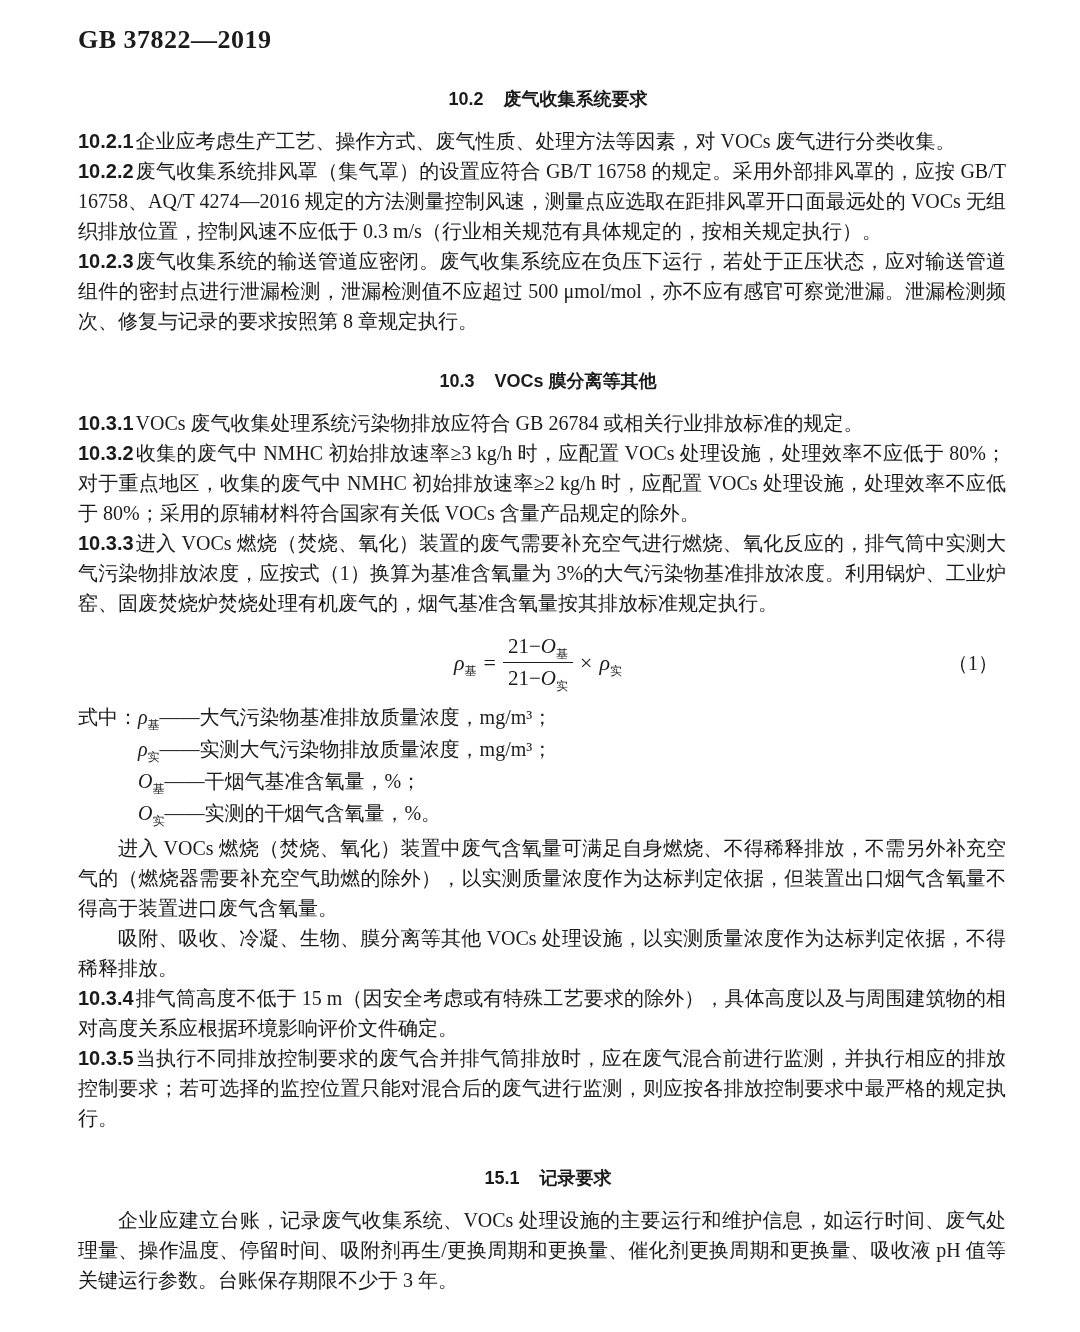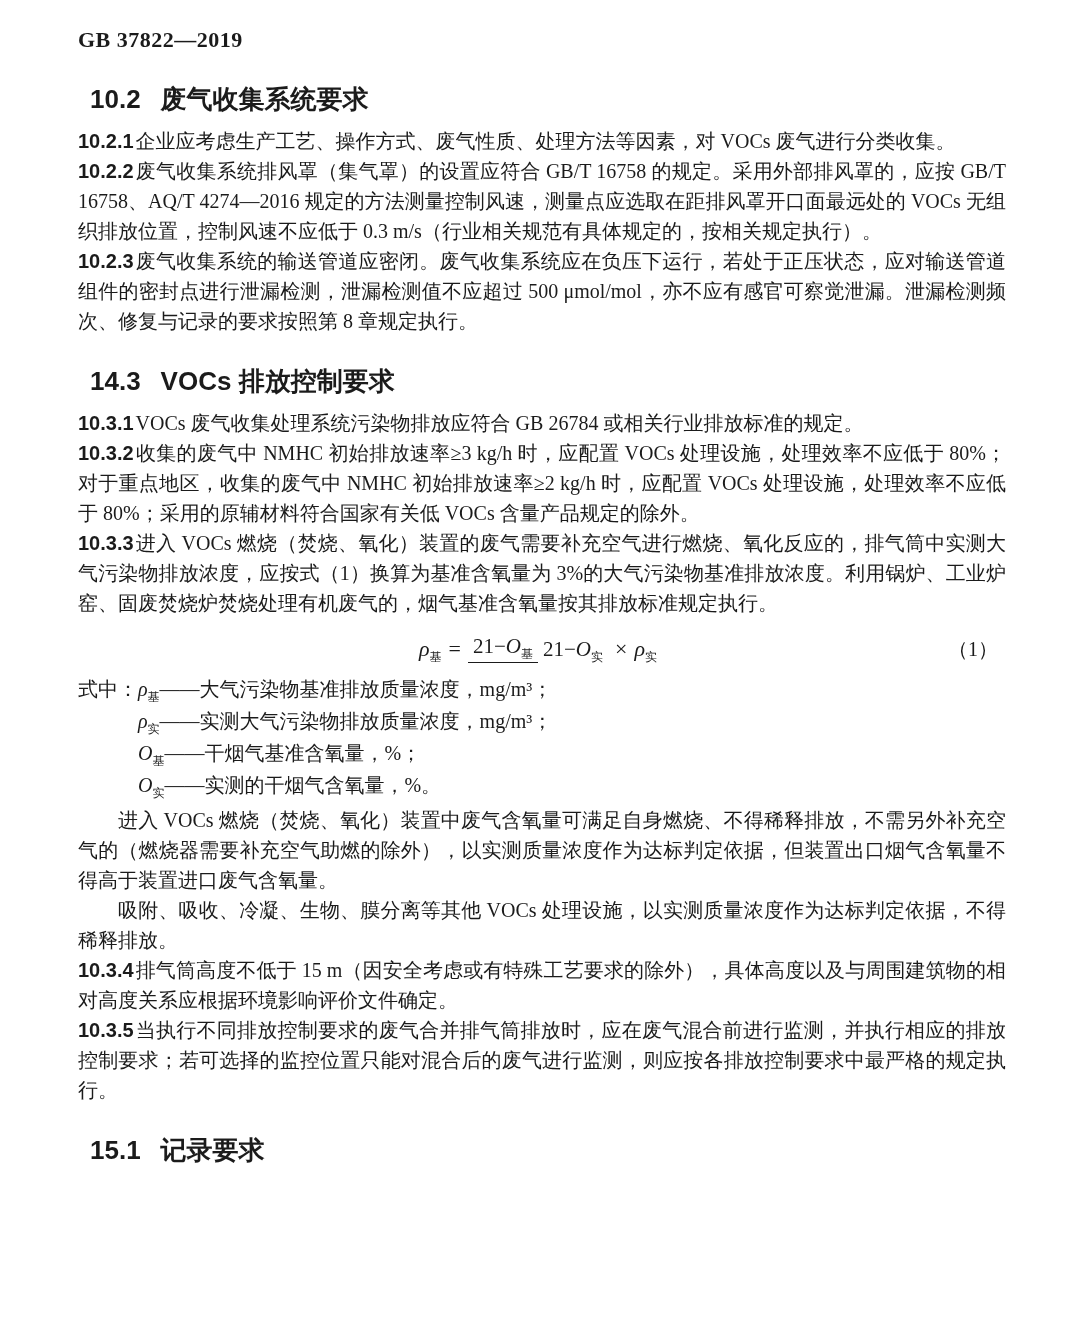--- a/index.html
+++ b/index.html
@@ -10,31 +10,32 @@
     box-sizing: border-box;
     background: #ffffff;
     padding: 26px 74px 0 78px;
     overflow: hidden;
     font-family: "Liberation Serif", "DejaVu Serif", serif;
     font-size: 20px;
     color: #1b1b1b;
   }
   .docnum {
     font-weight: bold;
-    font-size: 22px;
+    font-size: 26px;
     line-height: 28px;
     letter-spacing: 0.5px;
     font-family: "Liberation Serif", "DejaVu Serif", serif;
   }
   .sec-heading {
     font-family: "Liberation Sans", "DejaVu Sans", sans-serif;
     font-weight: bold;
-    font-size: 26px;
+    font-size: 18px;
     line-height: 26px;
     margin: 32px 0 14px 12px;
+    text-align: center;
   }
   .sec-heading .sec-num { margin-right: 20px; }
   .clause, .para {
     margin: 0;
     line-height: 30px;
     text-align: justify;
   }
   .clause .clause-num {
     font-family: "Liberation Sans", "DejaVu Sans", sans-serif;
     font-weight: bold;
@@ -53,21 +54,21 @@
     margin: 16px 8px 10px 0;
     display: flex;
     justify-content: center;
     align-items: center;
     line-height: normal;
     font-size: 22px;
   }
   .formula-row .op { margin: 0 7px; }
   .frac {
     display: inline-flex;
-    flex-direction: row;
+    flex-direction: column;
     text-align: center;
     font-size: 21px;
   }
   .frac .fnum { padding: 0 5px 3px 5px; border-bottom: 1.6px solid #1b1b1b; }
   .frac .fden { padding: 3px 5px 0 5px; text-align: center; }
   .eqno {
     position: absolute;
     right: 0;
     top: 50%;
     transform: translateY(-50%);
@@ -81,21 +82,21 @@
 </head>
 <body>
 
 <div class="page">
   <div class="docnum">GB 37822—2019</div>
   <div id="content">
       <div class="sec-heading"><span class="sec-num">10.2</span><span class="sec-title">废气收集系统要求</span></div>
       <p class="clause"><span class="clause-num">10.2.1</span><span class="clause-text">企业应考虑生产工艺、操作方式、废气性质、处理方法等因素，对 VOCs 废气进行分类收集。</span></p>
       <p class="clause"><span class="clause-num">10.2.2</span><span class="clause-text">废气收集系统排风罩（集气罩）的设置应符合 GB/T 16758 的规定。采用外部排风罩的，应按 GB/T 16758、AQ/T 4274—2016 规定的方法测量控制风速，测量点应选取在距排风罩开口面最远处的 VOCs 无组织排放位置，控制风速不应低于 0.3 m/s（行业相关规范有具体规定的，按相关规定执行）。</span></p>
       <p class="clause"><span class="clause-num">10.2.3</span><span class="clause-text">废气收集系统的输送管道应密闭。废气收集系统应在负压下运行，若处于正压状态，应对输送管道组件的密封点进行泄漏检测，泄漏检测值不应超过 500 μmol/mol，亦不应有感官可察觉泄漏。泄漏检测频次、修复与记录的要求按照第 8 章规定执行。</span></p>
-      <div class="sec-heading"><span class="sec-num">14.3</span><span class="sec-title">VOCs 排放控制要求</span></div>
+      <div class="sec-heading"><span class="sec-num">10.3</span><span class="sec-title">VOCs 膜分离等其他</span></div>
       <p class="clause"><span class="clause-num">10.3.1</span><span class="clause-text">VOCs 废气收集处理系统污染物排放应符合 GB 26784 或相关行业排放标准的规定。</span></p>
       <p class="clause"><span class="clause-num">10.3.2</span><span class="clause-text">收集的废气中 NMHC 初始排放速率≥3 kg/h 时，应配置 VOCs 处理设施，处理效率不应低于 80%；对于重点地区，收集的废气中 NMHC 初始排放速率≥2 kg/h 时，应配置 VOCs 处理设施，处理效率不应低于 80%；采用的原辅材料符合国家有关低 VOCs 含量产品规定的除外。</span></p>
       <p class="clause"><span class="clause-num">10.3.3</span><span class="clause-text">进入 VOCs 燃烧（焚烧、氧化）装置的废气需要补充空气进行燃烧、氧化反应的，排气筒中实测大气污染物排放浓度，应按式（1）换算为基准含氧量为 3%的大气污染物基准排放浓度。利用锅炉、工业炉窑、固废焚烧炉焚烧处理有机废气的，烟气基准含氧量按其排放标准规定执行。</span></p>
       <div class="formula-row">
         <span class="sym">ρ<sub class="cnsub">基</sub></span>
         <span class="op">=</span>
         <span class="frac">
           <span class="fnum">21−<span class="sym">O<sub class="cnsub">基</sub></span></span>
           <span class="fden">21−<span class="sym">O<sub class="cnsub">实</sub></span></span>
         </span>
@@ -107,14 +108,15 @@
         <p class="where-row"><span class="where-label">式中：</span><span class="sym">ρ<sub class="cnsub">基</sub></span><span class="where-desc">——大气污染物基准排放质量浓度，mg/m³；</span></p>
         <p class="where-row hang"><span class="sym">ρ<sub class="cnsub">实</sub></span><span class="where-desc">——实测大气污染物排放质量浓度，mg/m³；</span></p>
         <p class="where-row hang"><span class="sym">O<sub class="cnsub">基</sub></span><span class="where-desc">——干烟气基准含氧量，%；</span></p>
         <p class="where-row hang"><span class="sym">O<sub class="cnsub">实</sub></span><span class="where-desc">——实测的干烟气含氧量，%。</span></p>
       </div>
       <p class="para">进入 VOCs 燃烧（焚烧、氧化）装置中废气含氧量可满足自身燃烧、不得稀释排放，不需另外补充空气的（燃烧器需要补充空气助燃的除外），以实测质量浓度作为达标判定依据，但装置出口烟气含氧量不得高于装置进口废气含氧量。</p>
       <p class="para">吸附、吸收、冷凝、生物、膜分离等其他 VOCs 处理设施，以实测质量浓度作为达标判定依据，不得稀释排放。</p>
       <p class="clause"><span class="clause-num">10.3.4</span><span class="clause-text">排气筒高度不低于 15 m（因安全考虑或有特殊工艺要求的除外），具体高度以及与周围建筑物的相对高度关系应根据环境影响评价文件确定。</span></p>
       <p class="clause"><span class="clause-num">10.3.5</span><span class="clause-text">当执行不同排放控制要求的废气合并排气筒排放时，应在废气混合前进行监测，并执行相应的排放控制要求；若可选择的监控位置只能对混合后的废气进行监测，则应按各排放控制要求中最严格的规定执行。</span></p>
       <div class="sec-heading"><span class="sec-num">15.1</span><span class="sec-title">记录要求</span></div>
+      <p class="para">企业应建立台账，记录废气收集系统、VOCs 处理设施的主要运行和维护信息，如运行时间、废气处理量、操作温度、停留时间、吸附剂再生/更换周期和更换量、催化剂更换周期和更换量、吸收液 pH 值等关键运行参数。台账保存期限不少于 3 年。</p>
     </div>
 </div>
 
 </body></html>

